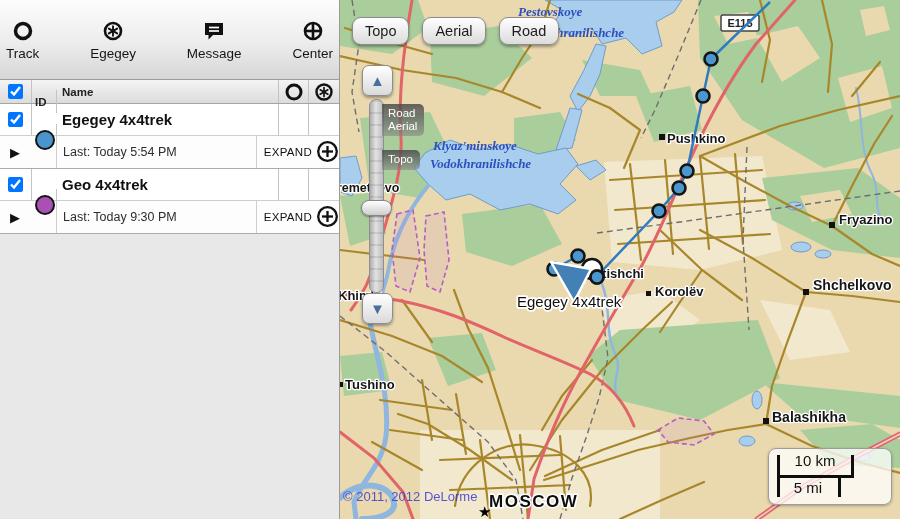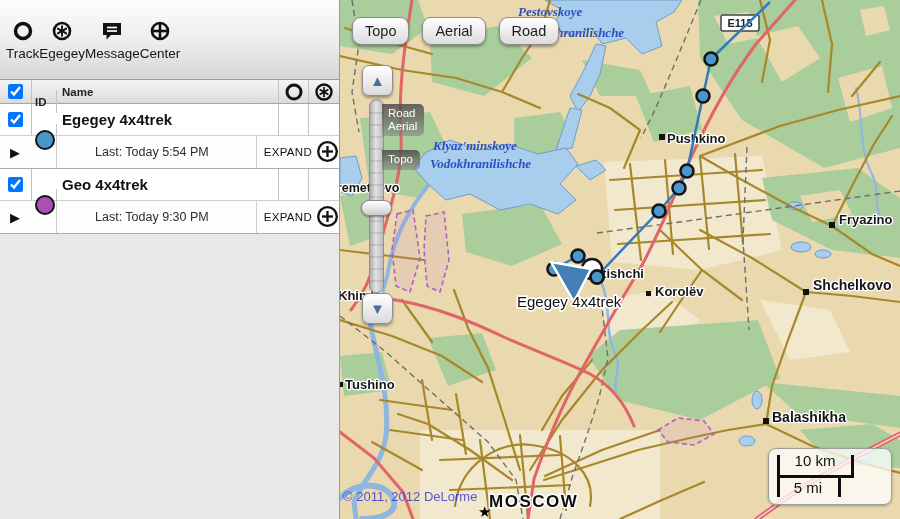--- a/index.html
+++ b/index.html
@@ -2,40 +2,40 @@
 <html><head>
 <meta charset="utf-8">
 <style>
   html,body{margin:0;padding:0;background:#fff;}
   .app{position:relative;width:900px;height:519px;overflow:hidden;
        font-family:"Liberation Sans",sans-serif;-webkit-font-smoothing:antialiased;}
 
   
   .sidebar{position:absolute;left:0;top:0;width:340px;height:519px;background:#e8e8e8;border-right:1px solid #9a9a9a;box-sizing:border-box;}
   .toolbar{height:79px;background:linear-gradient(#fdfdfd,#ececec 55%,#d6d6d6);border-bottom:1px solid #9c9c9c;
-           display:flex;justify-content:flex-start;align-items:center;padding:0 6px;}
+           display:flex;justify-content:space-between;align-items:center;padding:0 6px;}
   .tool-btn{display:flex;flex-direction:column;align-items:center;gap:3px;cursor:pointer;color:#111;}
   .tool-btn .lbl{font-size:13.5px;color:#151515;}
   .tool-btn svg{display:block;}
 
   
   .trk-table{background:#fff;}
   .t-head{height:23px;display:flex;align-items:center;background:linear-gradient(#f4f4f4,#dcdcdc);
           border-bottom:1px solid #a5a5a5;font-size:11.5px;font-weight:bold;color:#222;}
   .col-cb{width:32px;display:flex;justify-content:center;align-items:center;box-sizing:border-box;border-right:1px solid #c3c3c3;height:100%;}
   .col-id{width:25px;padding-left:3px;box-sizing:border-box;border-right:1px solid #c3c3c3;height:100%;display:flex;align-items:center;margin-top:20px;}
   .col-name{flex:1;padding-left:5px;box-sizing:border-box;height:100%;display:flex;align-items:center;border-right:1px solid #c3c3c3;}
   .col-ic{width:30px;display:flex;justify-content:center;align-items:center;height:100%;box-sizing:border-box;border-right:1px solid #c3c3c3;}
   .col-ic:last-child{border-right:none;}
   .t-row{height:31px;display:flex;align-items:stretch;background:#fff;border-bottom:1px solid #cfcfcf;font-size:15px;font-weight:bold;color:#111;}
   .t-row .col-name{font-size:15px;}
   .id-dot{width:16px;height:16px;border-radius:50%;border:2.5px solid #141414;box-sizing:content-box;}
   .t-det{height:32px;display:flex;align-items:stretch;background:#fdfdfd;border-bottom:1px solid #ababab;}
   .det-arrow{width:57px;display:flex;align-items:center;padding-left:10px;box-sizing:border-box;border-right:1px solid #cfcfcf;font-size:13px;color:#111;}
-  .det-last{flex:1;display:flex;align-items:center;padding-left:6px;font-size:12.5px;color:#2d2d2d;border-right:1px solid #cfcfcf;margin-left:32px;}
+  .det-last{flex:1;display:flex;align-items:center;padding-left:6px;font-size:12.5px;color:#2d2d2d;border-right:1px solid #cfcfcf;}
   .det-expand{width:82px;display:flex;align-items:center;justify-content:flex-end;gap:4px;box-sizing:border-box;
               font-size:11.5px;color:#111;letter-spacing:.3px;cursor:pointer;}
   input[type=checkbox]{width:15px;height:15px;margin:0;}
 
   
   .map{position:absolute;left:340px;top:0;width:560px;height:519px;overflow:hidden;background:#ead9af;}
   .map-svg{position:absolute;left:0;top:0;}
 
   .view-btns{position:absolute;left:12px;top:17px;display:flex;gap:13px;}
   .view-btn{min-width:57px;height:28px;padding:0 12px;box-sizing:border-box;border:1px solid #8b8b8b;border-radius:9px;

